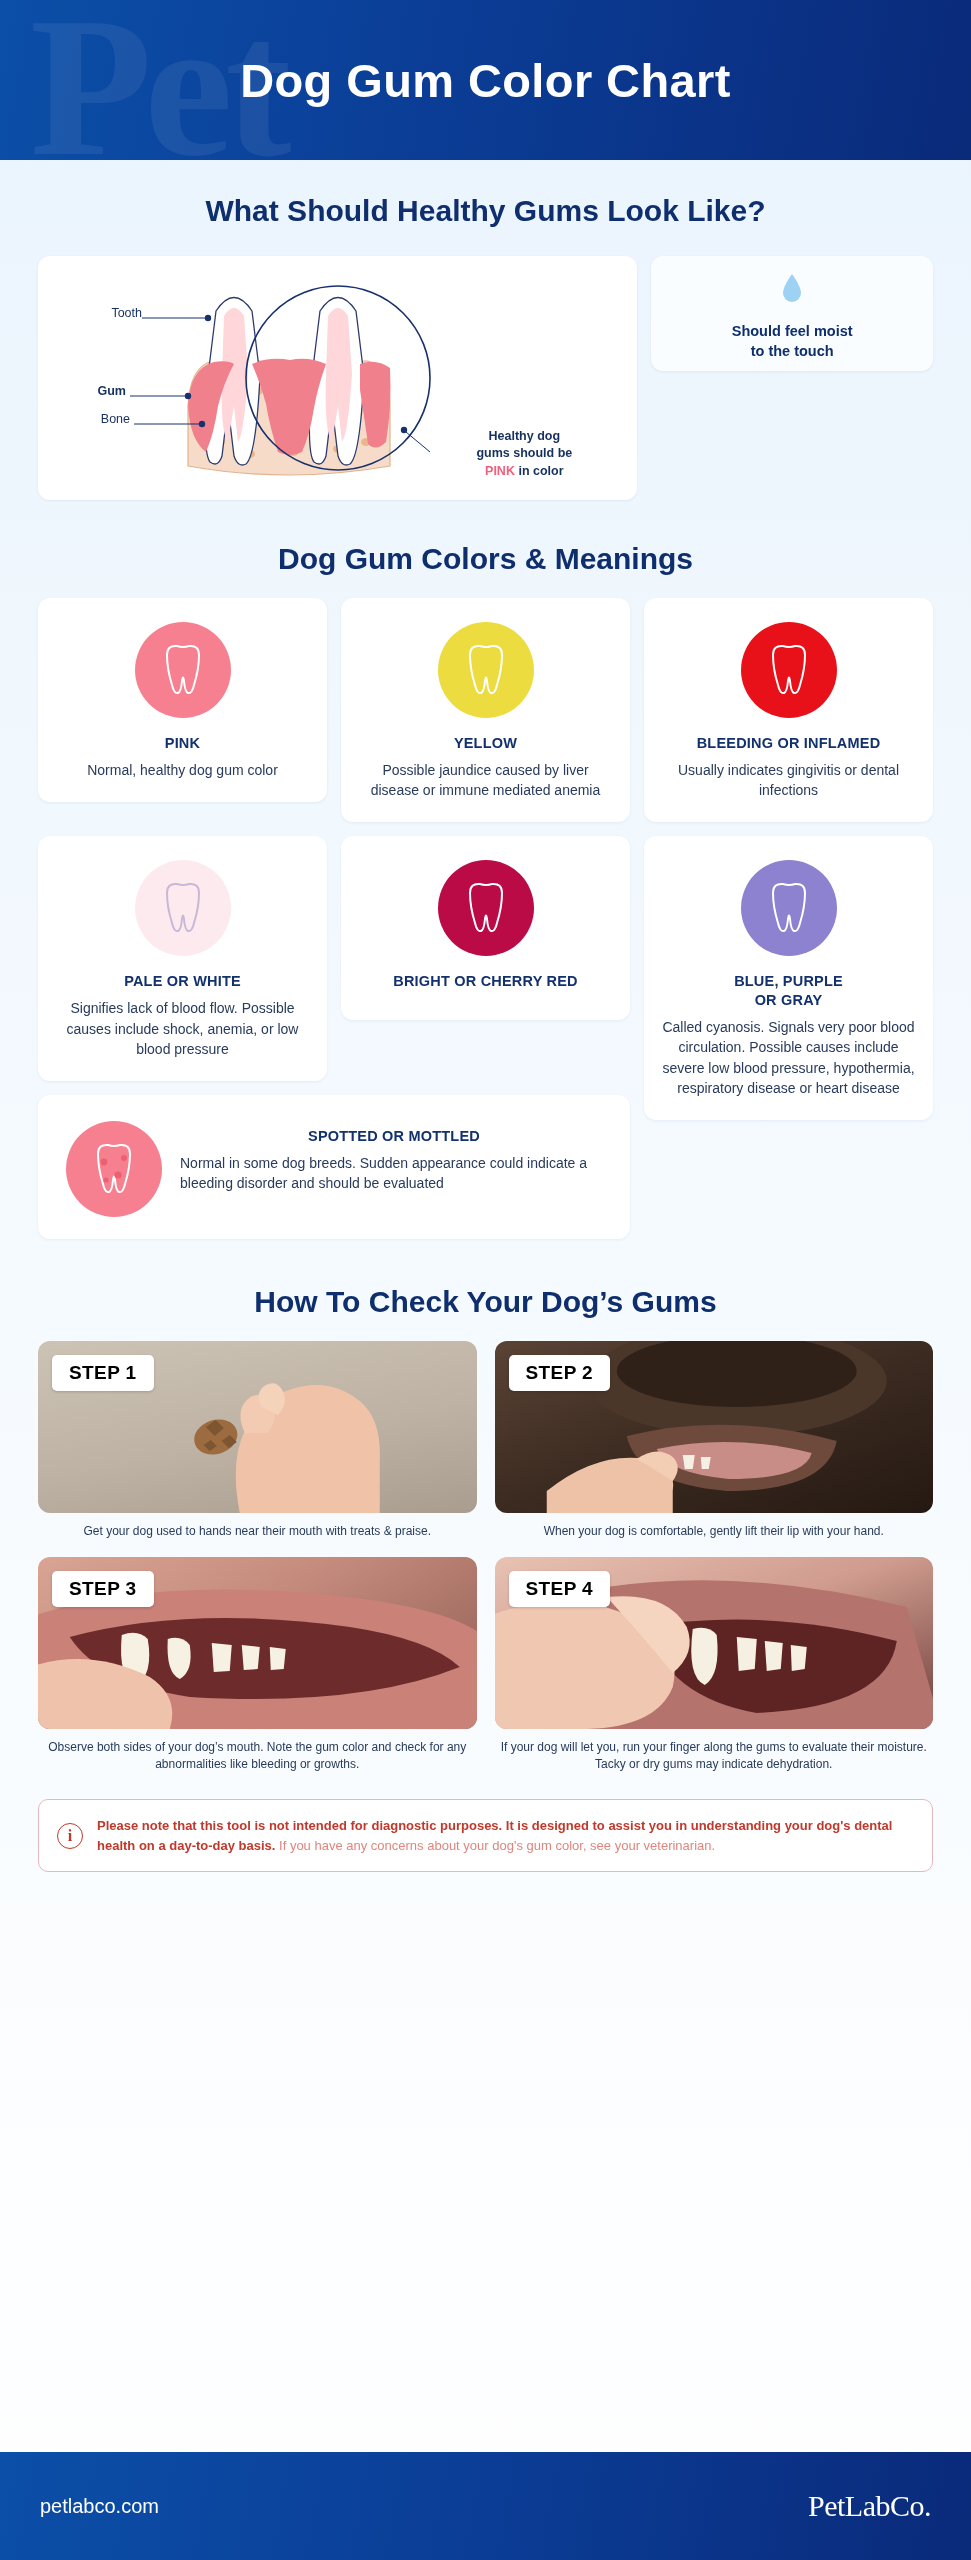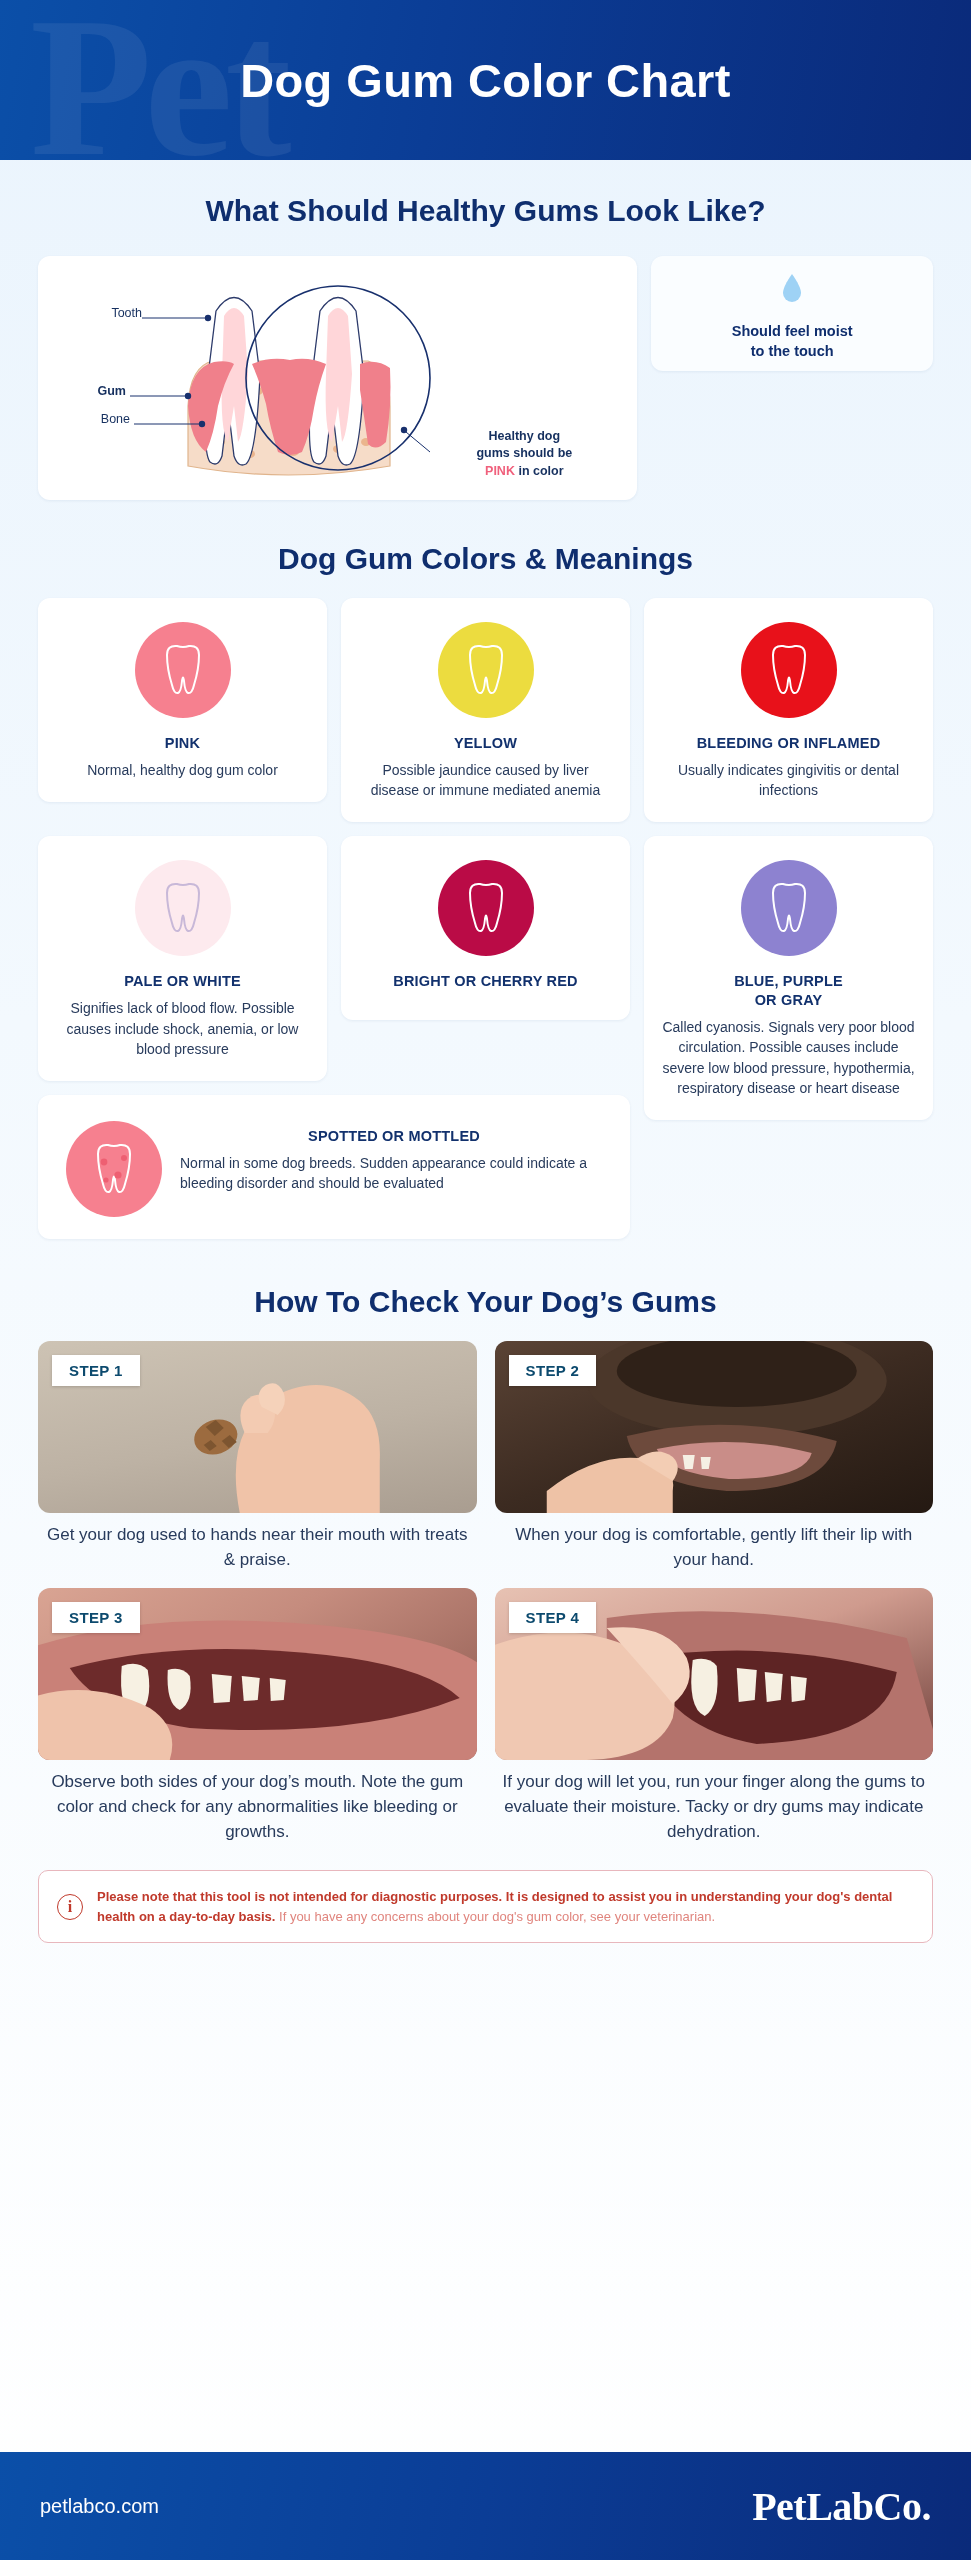--- a/index.html
+++ b/index.html
@@ -161,33 +161,33 @@
   .step-photo {
     height: 172px;
     border-radius: 12px;
     position: relative;
     overflow: hidden;
   }
   .badge {
     position: absolute;
     left: 14px; top: 14px;
     background: #ffffff;
-    border-radius: 0;
+    border-radius: 5px;
     padding: 7px 17px;
-    font-size: 15px;
-    font-weight: 700;
-    color: #0c4a6e;
+    font-size: 19px;
+    font-weight: 700;
+    color: #000000;
     letter-spacing: .4px;
     box-shadow: 0 1px 3px rgba(0,0,0,.18);
     z-index: 3;
   }
   .step-cap {
     text-align: center;
     color: #283b5c;
-    font-size: 17px;
+    font-size: 12px;
     line-height: 1.45;
     margin-top: 10px;
     padding: 0 6px;
   }
 
   
   .note {
     margin: 26px 38px 0;
     border: 1px solid #e8b7bd;
     border-radius: 10px;
@@ -216,22 +216,22 @@
     height: 108px;
     background: linear-gradient(100deg,#0b4fa8 0%, #0b3d96 50%, #0a2a7a 100%);
     display: flex;
     align-items: center;
     justify-content: space-between;
     padding: 0 40px;
   }
   .footer .site { color: #ffffff; font-size: 20px; }
   .footer .brand {
     color: #ffffff;
-    font-size: 40px;
-    font-weight: 700;
+    font-size: 30px;
+    font-weight: 400;
     font-family: "Liberation Serif", serif;
     letter-spacing: -0.5px;
   }
 </style>
 </head>
 <body>
 
 <div class="page">
 
   <div class="header">

